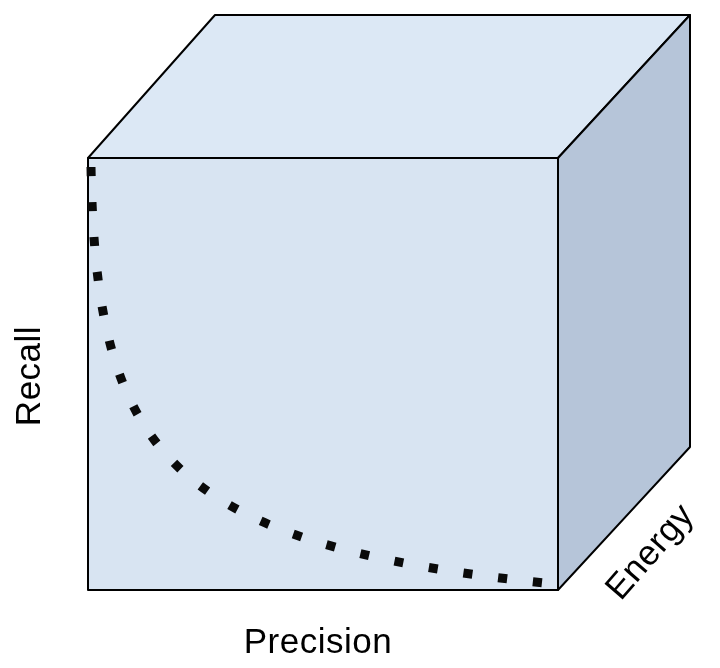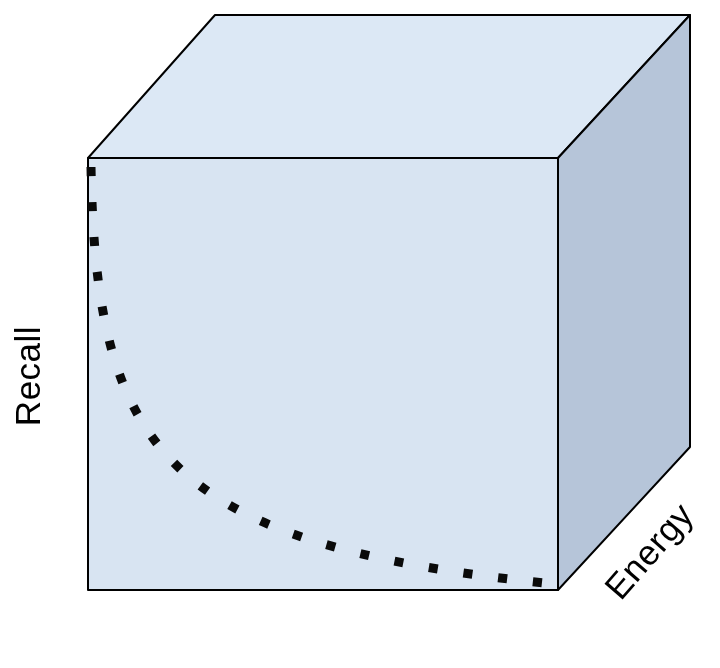--- a/index.html
+++ b/index.html
@@ -59,16 +59,17 @@
 
     <polygon points="558,158 690,15 690,447 558,590" stroke="#000000" stroke-width="2" stroke-linejoin="round" fill="#b6c5d9"></polygon>
 
     <polygon points="88,158 558,158 558,590 88,590" stroke="#000000" stroke-width="2" stroke-linejoin="round" fill="#d8e4f2"></polygon>
 
     <path d="M 91 167 C 96 450 165 543 544 583" fill="none" stroke-width="9" stroke-dasharray="9 26" stroke-linecap="butt" stroke="#0a0a0a"></path>
   </svg>
 
   <div class="axis-label label-recall">Recall</div>
 
+  <div class="axis-label label-precision">Precision</div>
 
   <div class="axis-label label-energy">Energy</div>
 
 </div>
 
 </body></html>

